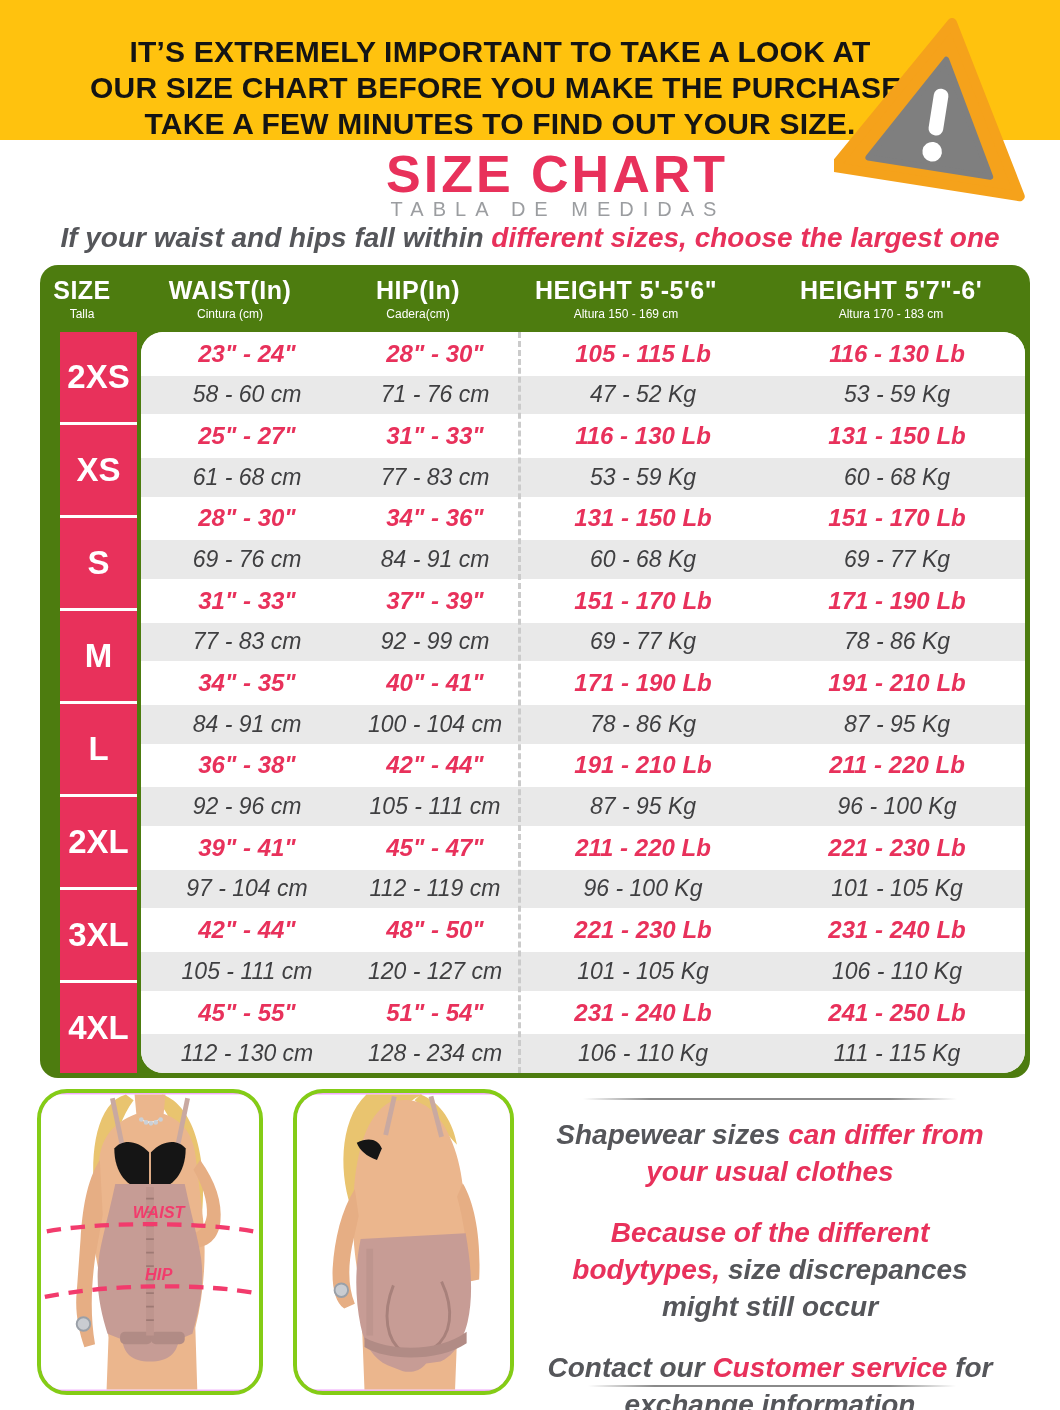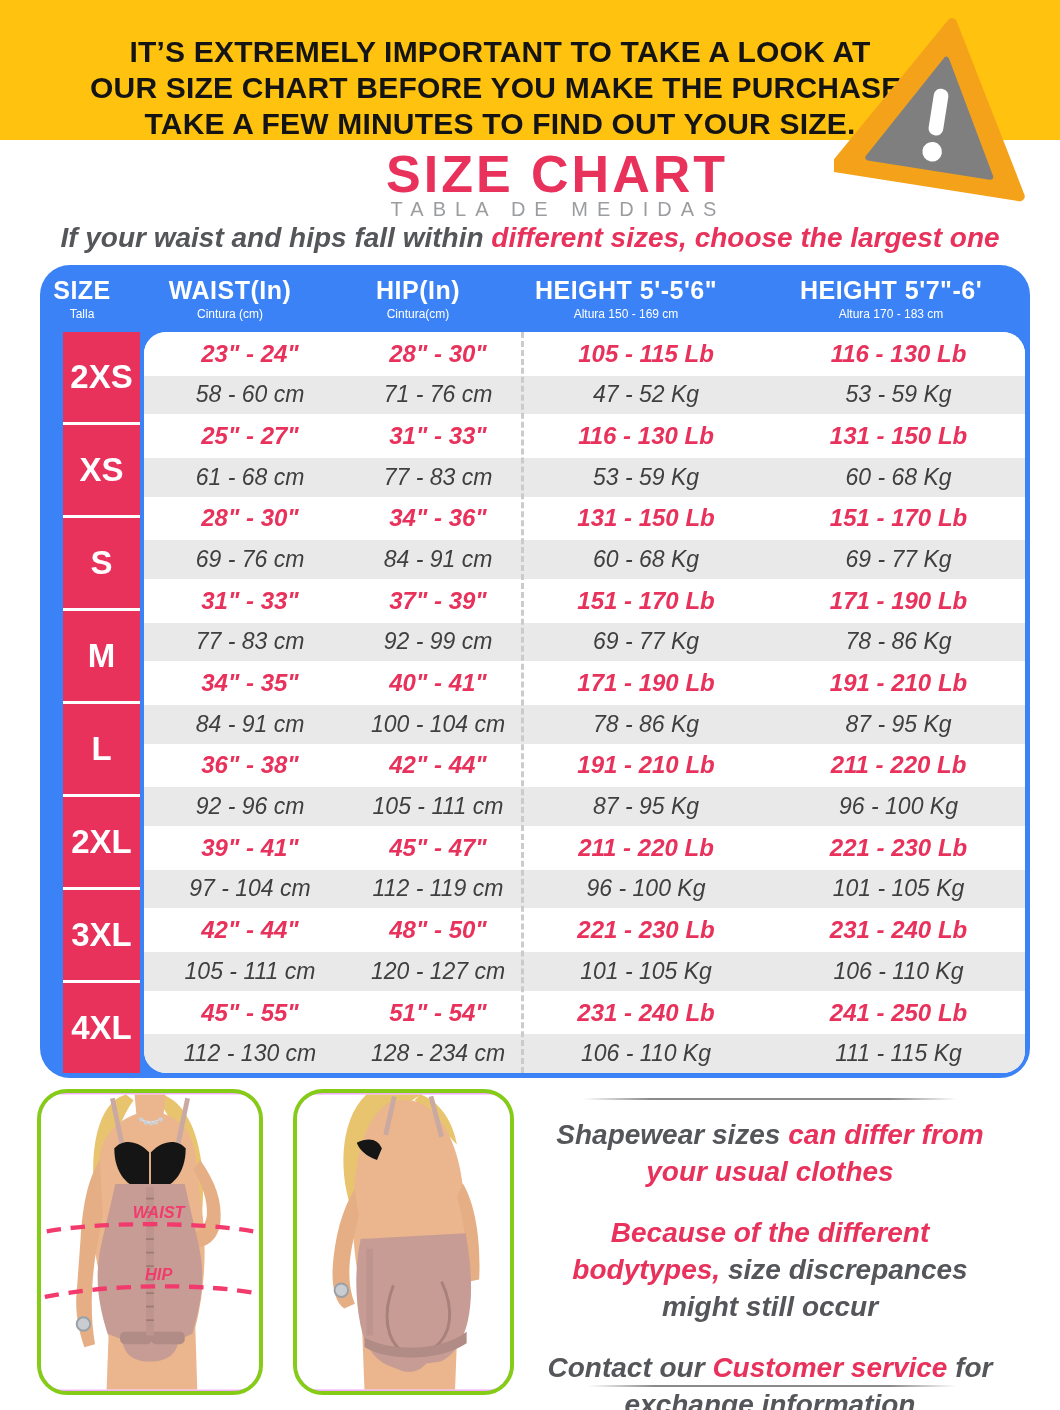--- a/index.html
+++ b/index.html
@@ -15,26 +15,26 @@
   .title-main{position:absolute;left:0;top:144px;width:1060px;text-align:center;
     font-size:52px;font-weight:800;letter-spacing:3px;color:#E8315B;padding-left:27px;}
   .title-sub{position:absolute;left:0;top:198px;width:1060px;text-align:center;
     font-size:20px;font-weight:400;letter-spacing:9px;color:#9B9DA0;padding-left:28px;}
   .subtitle{position:absolute;left:0;top:222px;width:1060px;text-align:center;
     font-size:28px;font-weight:700;font-style:italic;color:#55565A;}
   .subtitle .pink{color:#E8315B;}
 
   
   .size-table{position:absolute;left:40px;top:265px;width:990px;height:813px;
-    background:#3b82f6;border-radius:30px;box-sizing:border-box;}
+    background:#4d7c0f;border-radius:18px;box-sizing:border-box;}
   .thead{height:67px;display:grid;grid-template-columns:84px 212px 164px 252px 1fr;
     align-items:center;color:#fff;text-align:center;}
   .th .m{font-size:25px;font-weight:800;letter-spacing:.5px;}
   .th .s{font-size:12px;font-weight:300;margin-top:2px;}
-  .tcontent{display:flex;height:746px;box-sizing:border-box;padding:0 5px 5px 11px;margin-left:12px;}
+  .tcontent{display:flex;height:746px;box-sizing:border-box;padding:0 5px 5px 20px;}
   .size-col{width:77px;display:flex;flex-direction:column;gap:3px;background:#ffffff;}
   .size-cell{flex:1;background:#E8315B;color:#fff;display:flex;align-items:center;justify-content:center;
     font-size:33px;font-weight:800;letter-spacing:0px;}
   .body-panel{flex:1;margin-left:4px;background:#fff;border-radius:22px;overflow:hidden;
     position:relative;display:flex;flex-direction:column;}
   .drow{display:grid;grid-template-columns:212px 164px 252px 1fr;align-items:center;text-align:center;
     font-style:italic;}
   .row-in{flex:1.12;background:#ffffff;color:#E8315B;font-weight:700;font-size:24px;}
   .row-cm{flex:1;background:#E9E9E9;color:#3F3F41;font-weight:400;font-size:23px;}
   .vdash{position:absolute;left:377px;top:0;bottom:0;border-left:3px dashed #CBCBCB;}
@@ -86,21 +86,21 @@
     <div class="th">
       <div class="m">SIZE</div>
       <div class="s">Talla</div>
     </div>
     <div class="th">
       <div class="m">WAIST(In)</div>
       <div class="s">Cintura (cm)</div>
     </div>
     <div class="th">
       <div class="m">HIP(In)</div>
-      <div class="s">Cintura(cm)</div>
+      <div class="s">Cadera(cm)</div>
     </div>
     <div class="th">
       <div class="m">HEIGHT 5'-5'6"</div>
       <div class="s">Altura 150 - 169 cm</div>
     </div>
     <div class="th">
       <div class="m">HEIGHT 5'7"-6'</div>
       <div class="s">Altura 170 - 183 cm</div>
     </div>
   </div>

